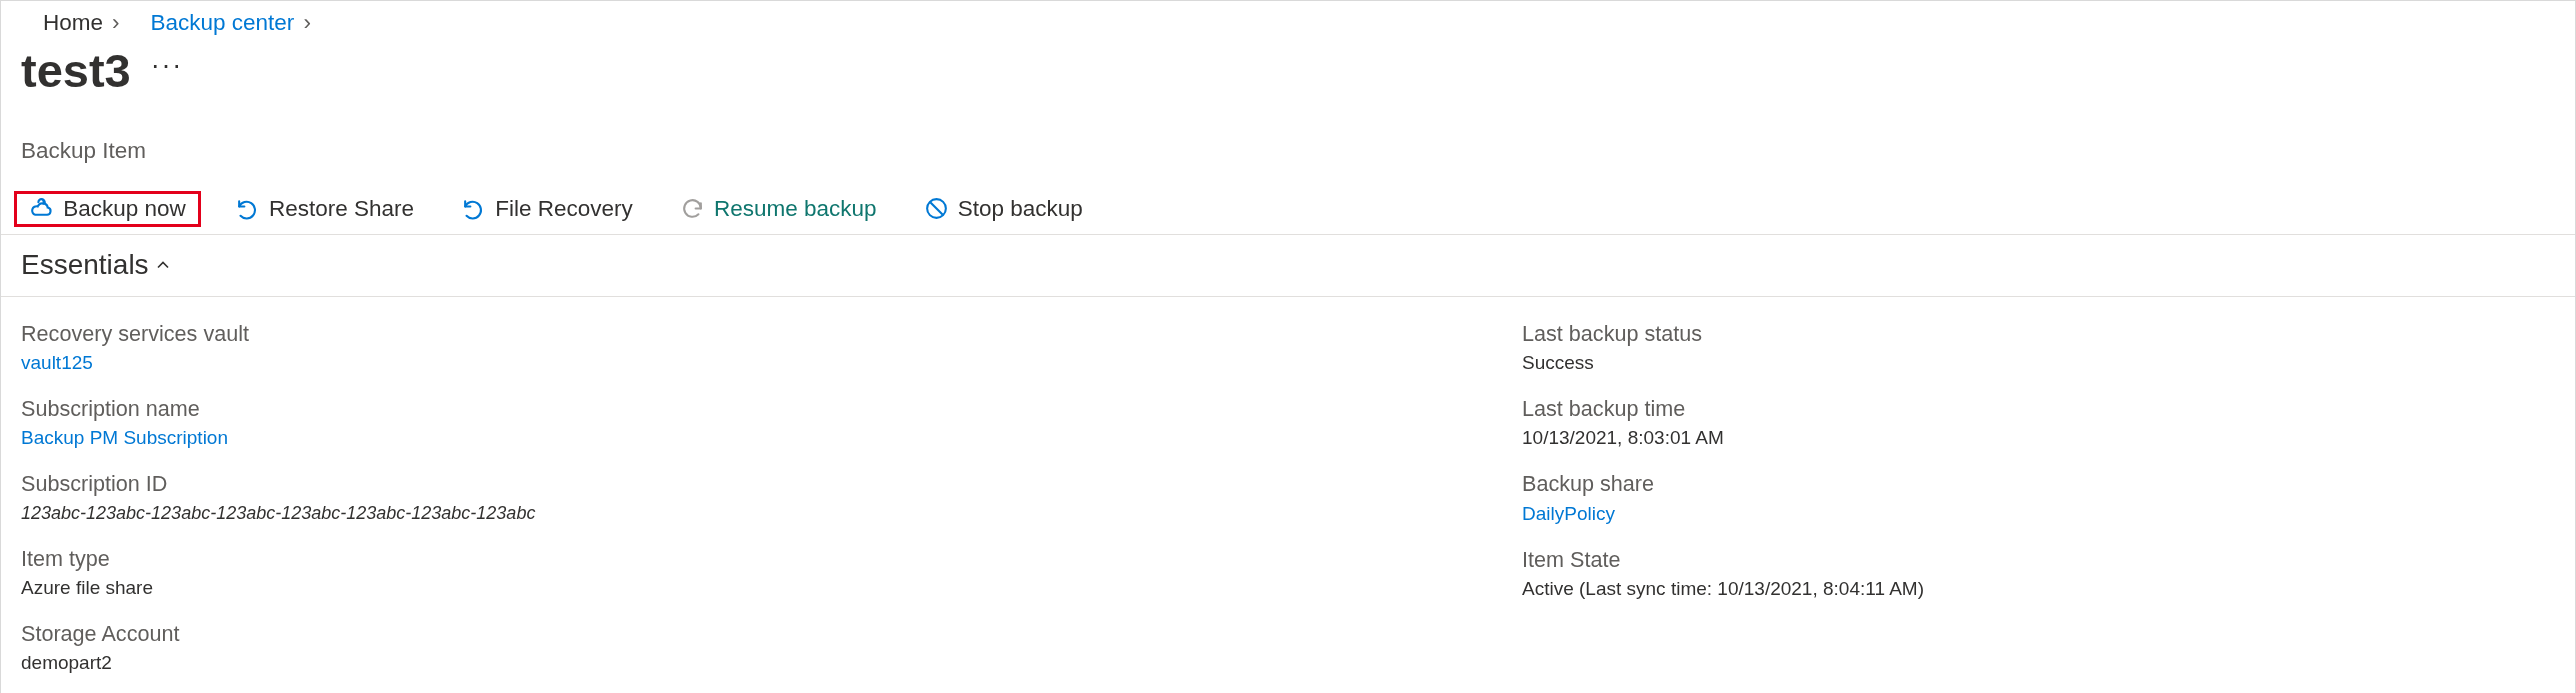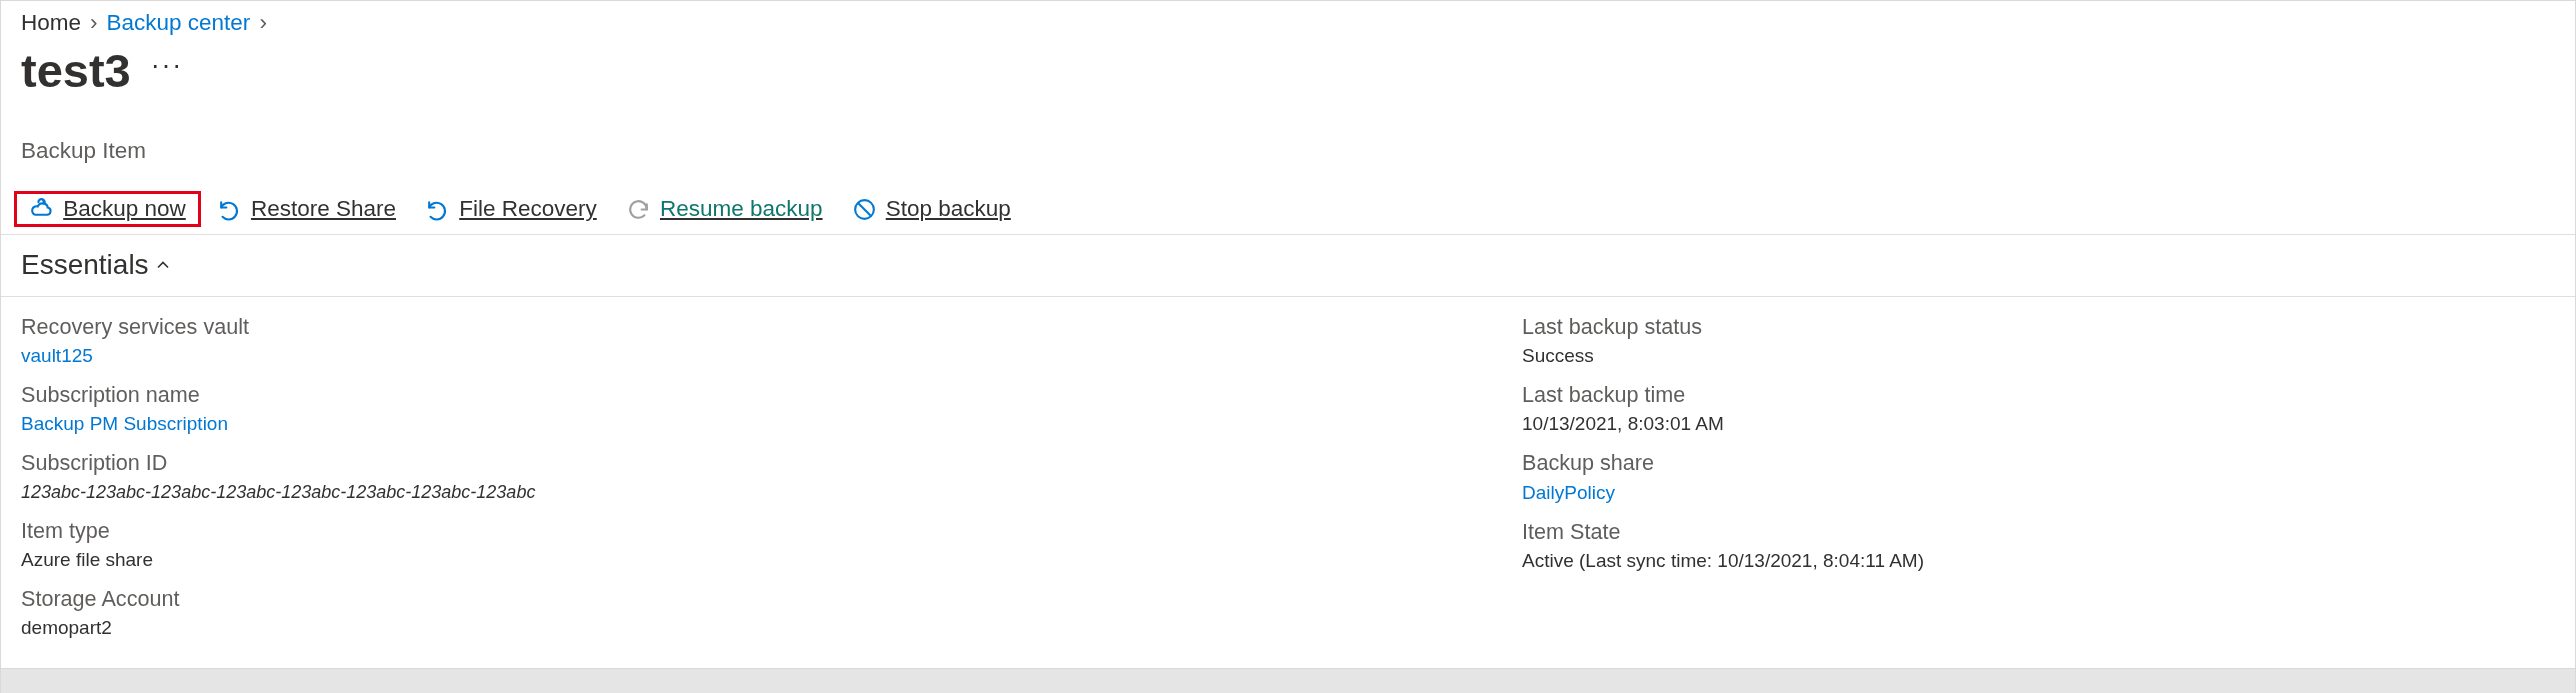--- a/index.html
+++ b/index.html
@@ -1,42 +1,42 @@
 <!DOCTYPE html>
 <html><head>
 <meta charset="utf-8">
 <style>
   * { box-sizing: border-box; margin: 0; padding: 0; }
   html, body { width: 2576px; height: 694px; font-family: "Segoe UI", -apple-system, sans-serif; font-size: 21.6px; color: #323130; background: #ffffff; }
   .page { width: 100%; height: 100%; border: 1.8px solid #d9d9d9; display: flex; flex-direction: column; }
   
   .breadcrumbs { display: flex; align-items: center; gap: 9px; padding: 9px 20px 0 20px; font-size: 22.5px; }
-  .breadcrumbs a { text-decoration: none; }
+  .breadcrumbs a { text-decoration: none; margin-left: 22px; }
   .crumb-home { color: #323130; text-decoration: underline; cursor: pointer; }
   .crumb-link { color: #0078d4; cursor: pointer; }
   .chev { color: #605e5c; }
   
   .title-row { display: flex; align-items: center; gap: 20px; padding: 7.2px 20px 0 20px; }
   .title-row h1 { font-size: 47px; font-weight: 600; }
   .ellipsis { color: #323130; font-size: 27px; letter-spacing: 1.8px; cursor: pointer; position: relative; top: -5.4px; }
   .subtitle { padding: 1.8px 20px 20px 20px; color: #605e5c; font-size: 22.5px; margin-top: 38px; }
   
-  .toolbar { display: flex; align-items: flex-end; gap: 2px; padding: 7.2px 12.6px; border-bottom: 0.9px solid #e1dfdd; text-decoration: underline; }
+  .toolbar { display: flex; align-items: flex-start; gap: 20px; padding: 7.2px 12.6px; border-bottom: 0.9px solid #e1dfdd; }
   .tbtn { display: flex; align-items: center; gap: 9px; padding: 3.6px 12.6px; font-size: 22.5px; cursor: pointer; border: 1.8px solid transparent; }
   .tbtn .icon { width: 25px; height: 25px; display: inline-flex; color: #0078d4; }
   .tbtn.disabled { color: #0f766e; cursor: default; }
   .tbtn.disabled .icon { color: #a19f9d; }
   .tbtn.highlighted { border: 3.6px solid #e3001b; padding: 1.8px 12.6px; }
   
   .essentials-header { display: flex; align-items: center; gap: 4px; padding: 14.4px 20px; border-bottom: 0.9px solid #e1dfdd; font-size: 28px; cursor: pointer; }
   .ess-chev { width: 20px; height: 20px; display: inline-flex; }
   .essentials-body { display: flex; padding: 10.8px 20px 25px 20px; gap: 36px; }
   .col { flex: 0 0 1465px; display: flex; flex-direction: column; gap: 5.4px; }
   .col.right { flex: 1 1 auto; }
-  .field-label { color: #605e5c; font-size: 21.6px; margin-top: 6px; }
+  .field-label { color: #605e5c; font-size: 21.6px; margin-top: 13px; }
   .field-value { font-size: 19px; margin-bottom: 3.6px; }
   .field-value.small { font-size: 18px; font-style: italic; }
   .link { color: #0078d4; cursor: pointer; }
   
   .bottom { flex: 1; background: #e5e5e5; border-top: 0.9px solid #d9d9d9; min-height: 41px; }
   svg { width: 100%; height: 100%; display: block; }
 </style>
 </head>
 <body>
 

